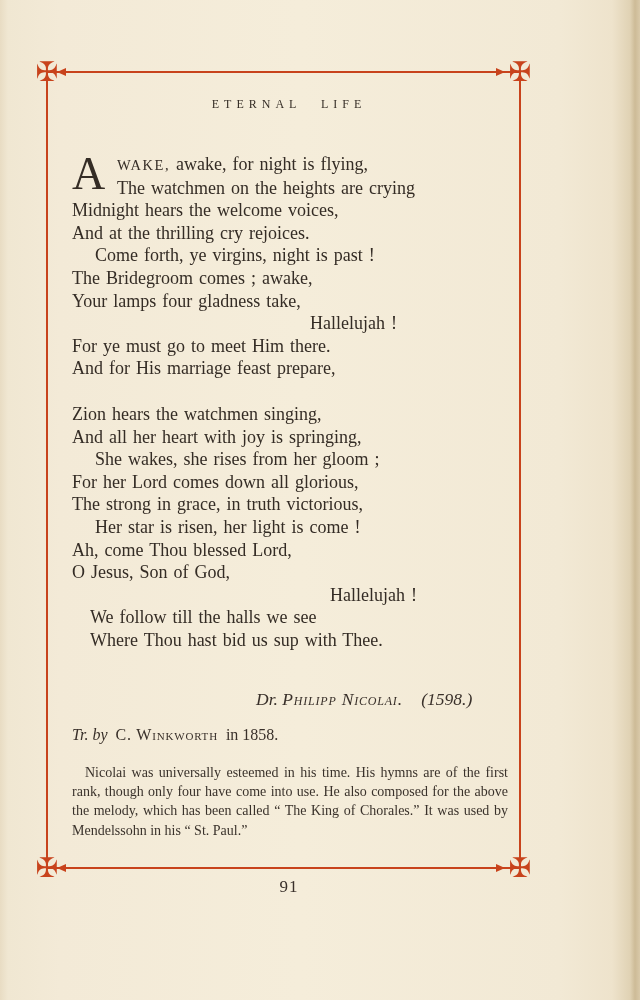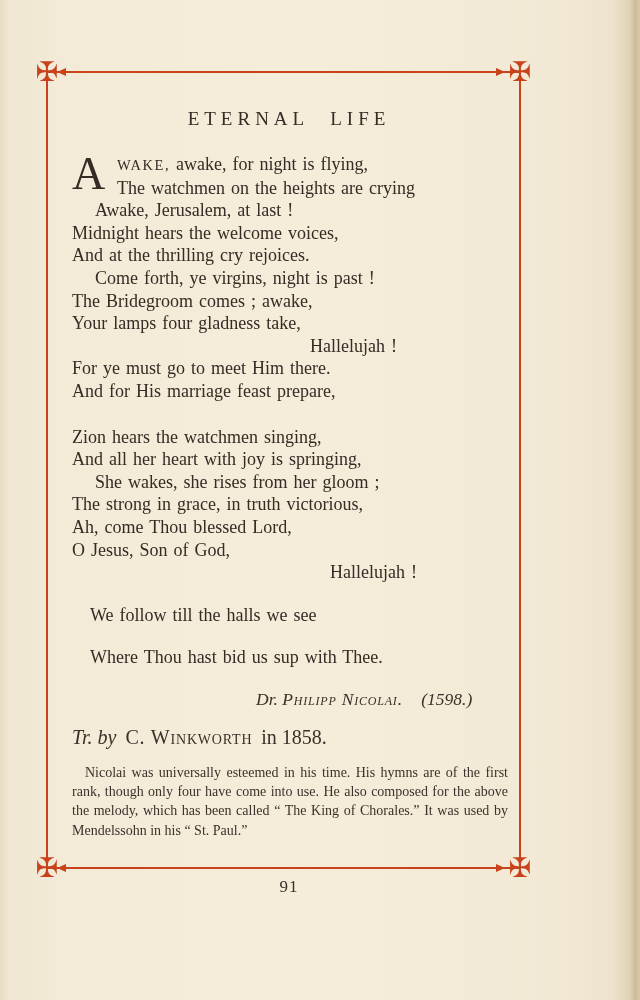--- a/index.html
+++ b/index.html
@@ -24,46 +24,46 @@
   .c-tl{left:33px;top:58px;} .c-tr{left:506px;top:58px;}
   .c-bl{left:33px;top:854px;} .c-br{left:506px;top:854px;}
   .arr{position:absolute;width:0;height:0;border-top:4px solid transparent;border-bottom:4px solid transparent;}
   .arr.al{border-right:9px solid #c8431c;}
   .arr.ar{border-left:9px solid #c8431c;}
   .a-tl{left:57px;top:68px;} .a-tr{left:496px;top:68px;}
   .a-bl{left:57px;top:864px;} .a-br{left:496px;top:864px;}
 
   
   .title{
-    position:absolute;left:72px;top:108px;width:434px;text-align:center;
-    font-size:19px;letter-spacing:5px;word-spacing:12px;color:#352d26;
+    position:absolute;left:72px;top:97px;width:434px;text-align:center;
+    font-size:12px;letter-spacing:5px;word-spacing:12px;color:#352d26;
   }
   .poem{
     position:absolute;left:72px;top:153px;width:450px;
     font-size:18px;line-height:22.6px;word-spacing:1.5px;color:#342c25;
   }
   .stanza{overflow:visible;}
   .stanza.s2{margin-top:23px;}
   .dropcap{
     float:left;width:42px;height:43px;font-size:46px;line-height:42px;
     padding-right:3px;color:#342c25;
   }
   .lead{font-size:14.5px;letter-spacing:1.5px;}
   .line{min-height:22.6px;}
   .i1{margin-left:23px;}
-  .i2{margin-left:18px;margin-top:20px;}
+  .i2{margin-left:18px;}
   .h1x{margin-left:238px;}
   .h2x{margin-left:258px;}
 
   .attrib{position:absolute;left:72px;top:689px;width:434px;font-size:17.5px;}
   .attrib .inner{margin-left:184px;font-style:italic;}
   .sc{font-variant:small-caps;letter-spacing:0.8px;}
   .year{margin-left:14px;}
 
-  .trline{position:absolute;left:72px;top:726px;font-size:20px;}
+  .trline{position:absolute;left:72px;top:726px;font-size:16px;}
   .it{font-style:italic;}
   .trname{margin-left:4px;}
   .trrest{margin-left:4px;}
 
   .note{
     position:absolute;left:72px;top:763px;width:436px;
     font-size:14px;line-height:19.2px;text-align:justify;text-indent:13px;
     color:#3a322b;
   }
   .pagenum{
@@ -92,36 +92,37 @@
   <span class="arr ar a-br"></span>
 
   <div class="title">ETERNAL LIFE</div>
 
   <div class="poem">
 
     <div class="stanza s1">
       <span class="dropcap">A</span>
       <div class="line"><span class="lead">WAKE,</span><span> awake, for night is flying,</span></div>
       <div class="line">The watchmen on the heights are crying</div>
-      <div class="line i1">Awake, Jerusalem, at last !</div>
       <div class="line">Midnight hears the welcome voices,</div>
       <div class="line">And at the thrilling cry rejoices.</div>
       <div class="line i1">Come forth, ye virgins, night is past !</div>
       <div class="line">The Bridegroom comes ; awake,</div>
       <div class="line">Your lamps four gladness take,</div>
       <div class="line h1x">Hallelujah !</div>
       <div class="line">For ye must go to meet Him there.</div>
       <div class="line">And for His marriage feast prepare,</div>
     </div>
 
     <div class="stanza s2">
       <div class="line">Zion hears the watchmen singing,</div>
       <div class="line">And all her heart with joy is springing,</div>
       <div class="line i1">She wakes, she rises from her gloom ;</div>
+      <div class="line">For her Lord comes down all glorious,</div>
       <div class="line">The strong in grace, in truth victorious,</div>
+      <div class="line i1">Her star is risen, her light is come !</div>
       <div class="line">Ah, come Thou blessed Lord,</div>
       <div class="line">O Jesus, Son of God,</div>
       <div class="line h2x">Hallelujah !</div>
       <div class="line i2">We follow till the halls we see</div>
       <div class="line i2">Where Thou hast bid us sup with Thee.</div>
     </div>
 
   </div>
 
   <div class="attrib">

